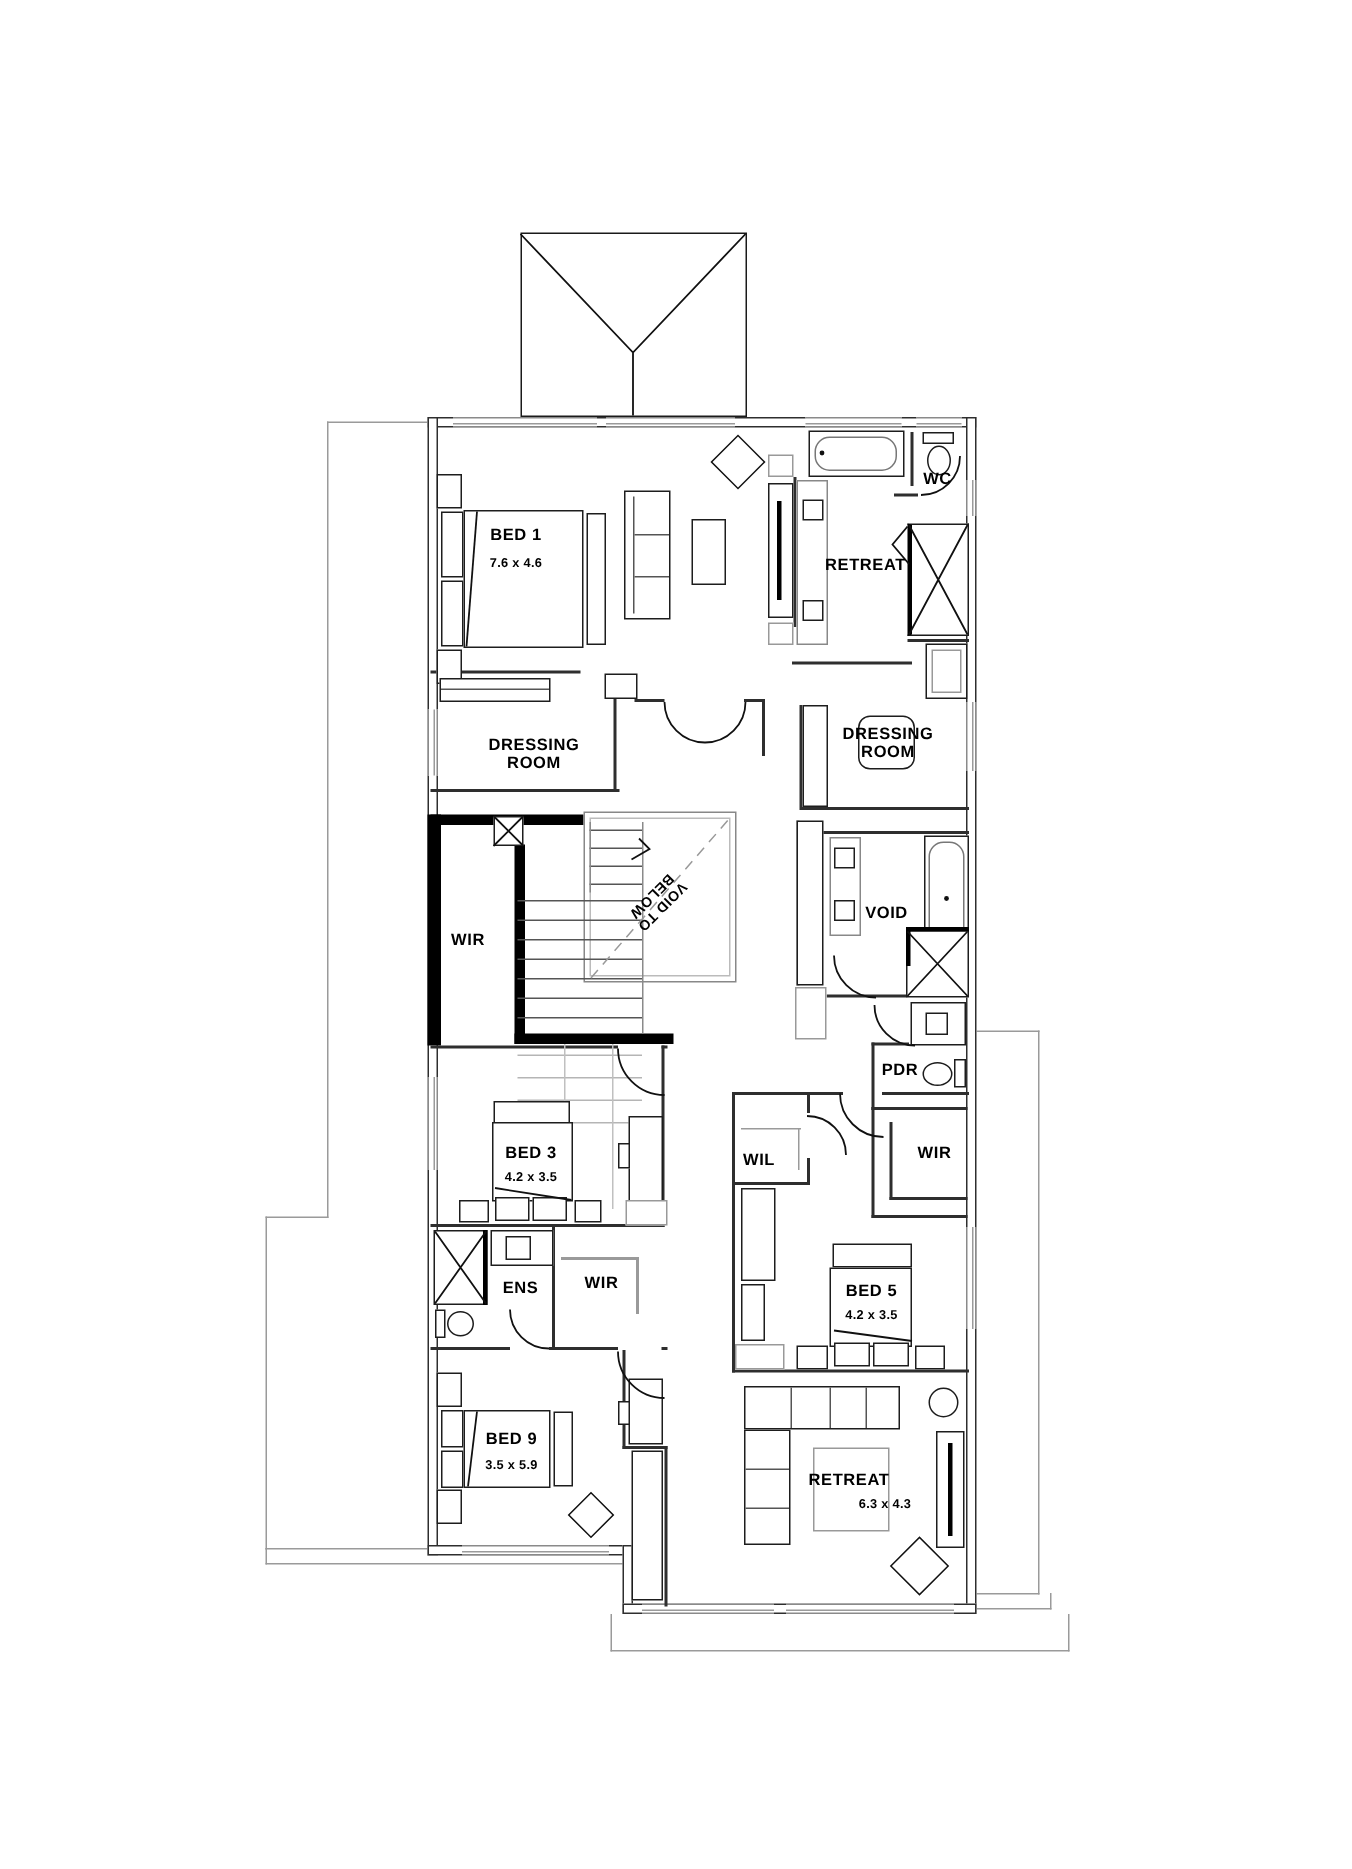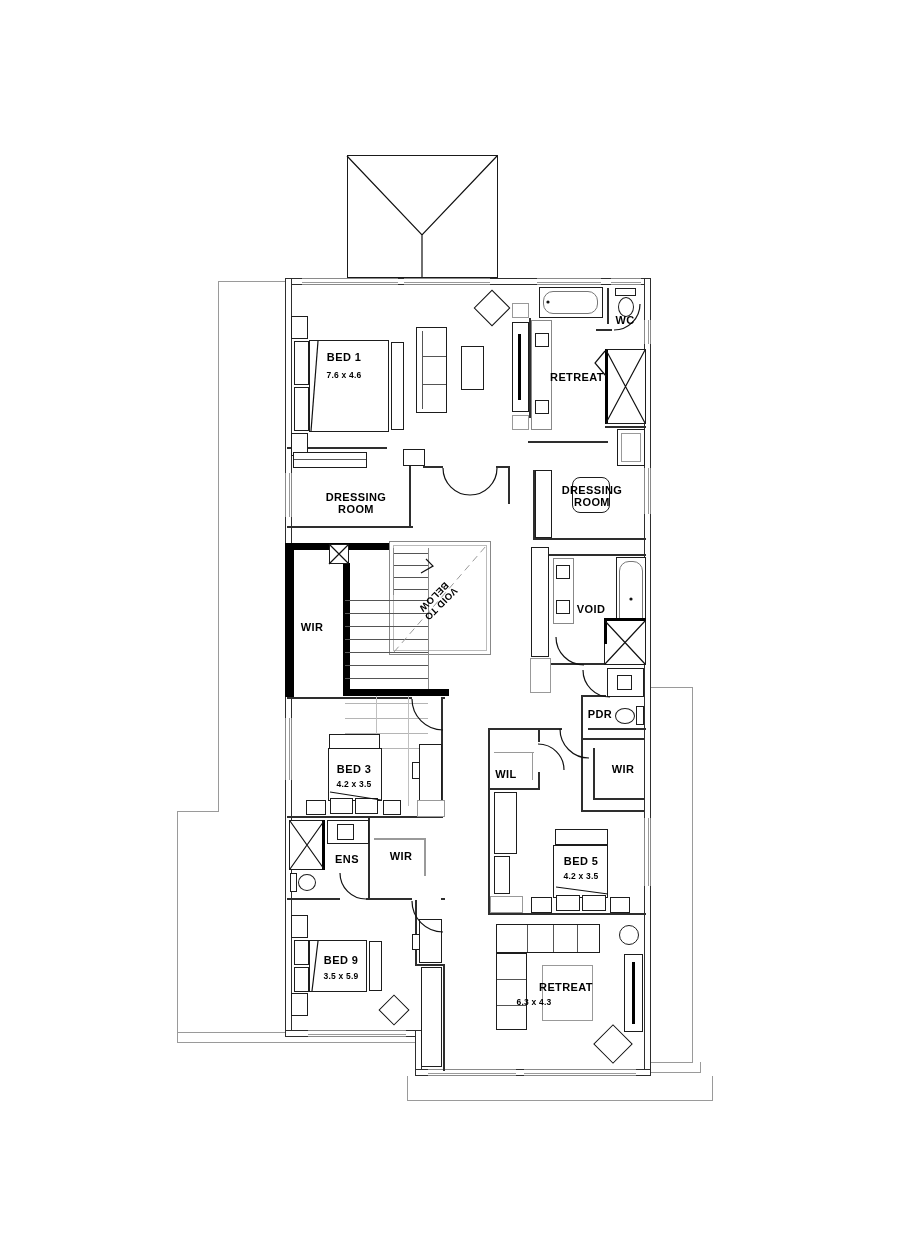--- a/index.html
+++ b/index.html
@@ -293,15 +293,15 @@
   <div class="lbl" style="left:506px;top:774px">WIL</div>
   <div class="lbl" style="left:354px;top:769px">BED 3</div>
   <div class="lbl dim" style="left:354px;top:785px">4.2 x 3.5</div>
   <div class="lbl" style="left:347px;top:859px">ENS</div>
   <div class="lbl" style="left:401px;top:856px">WIR</div>
   <div class="lbl" style="left:581px;top:861px">BED 5</div>
   <div class="lbl dim" style="left:581px;top:877px">4.2 x 3.5</div>
   <div class="lbl" style="left:341px;top:960px">BED 9</div>
   <div class="lbl dim" style="left:341px;top:977px">3.5 x 5.9</div>
   <div class="lbl" style="left:566px;top:987px">RETREAT</div>
-  <div class="lbl dim" style="left:534px;top:1003px">6.3 x 4.3</div>
+  <div class="lbl dim" style="left:590px;top:1003px">6.3 x 4.3</div>
 
 </div>
 
 </body></html>

